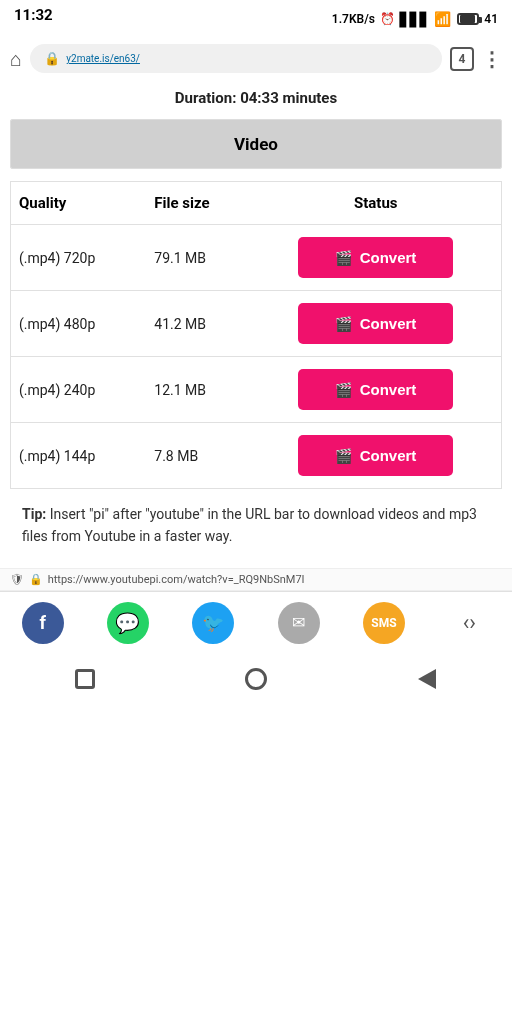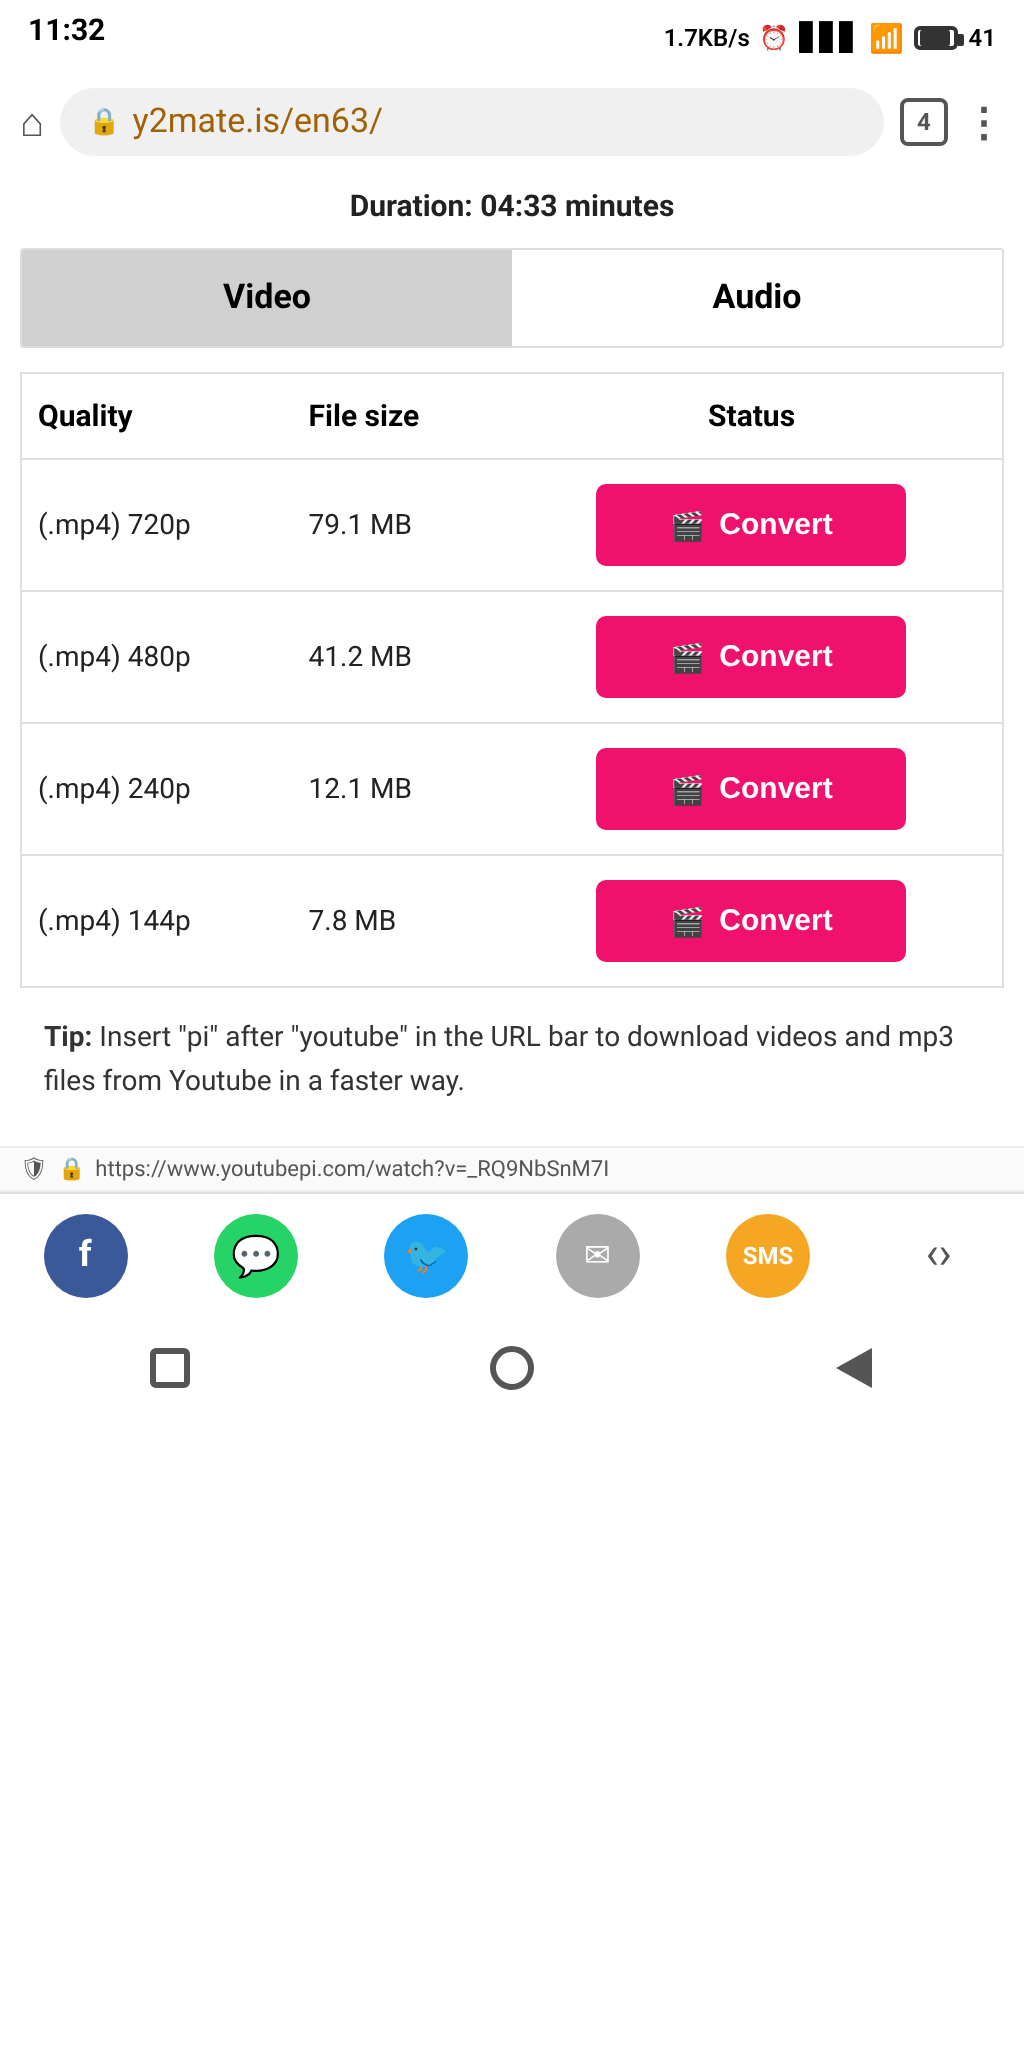--- a/index.html
+++ b/index.html
@@ -73,21 +73,21 @@
     .address-bar {
       flex: 1;
       display: flex;
       align-items: center;
       background: #f0f0f0;
       border-radius: 22px;
       padding: 7px 14px;
       gap: 6px;
     }
     .lock-icon { font-size: 13px; color: #555; }
-    .address-text { font-size: 17px; color: #a16207; }
+    .address-text { font-size: 10px; color: #0369a1; text-decoration: underline; }
     .tab-badge {
       border: 2px solid #555;
       border-radius: 4px;
       width: 24px;
       height: 24px;
       display: flex;
       align-items: center;
       justify-content: center;
       font-size: 12px;
       font-weight: bold;
@@ -308,21 +308,20 @@
   <div class="tab-badge">4</div>
   <span class="more-btn">⋮</span>
 </div>
 
 <div class="page-content">
 
   <div class="duration-text">Duration: 04:33 minutes</div>
 
   <div class="tab-switcher">
     <div class="tab-btn active">Video</div>
-    <div class="tab-btn inactive">Audio</div>
   </div>
 
   <table class="convert-table">
     <thead>
       <tr>
         <th>Quality</th>
         <th>File size</th>
         <th>Status</th>
       </tr>
     </thead>

